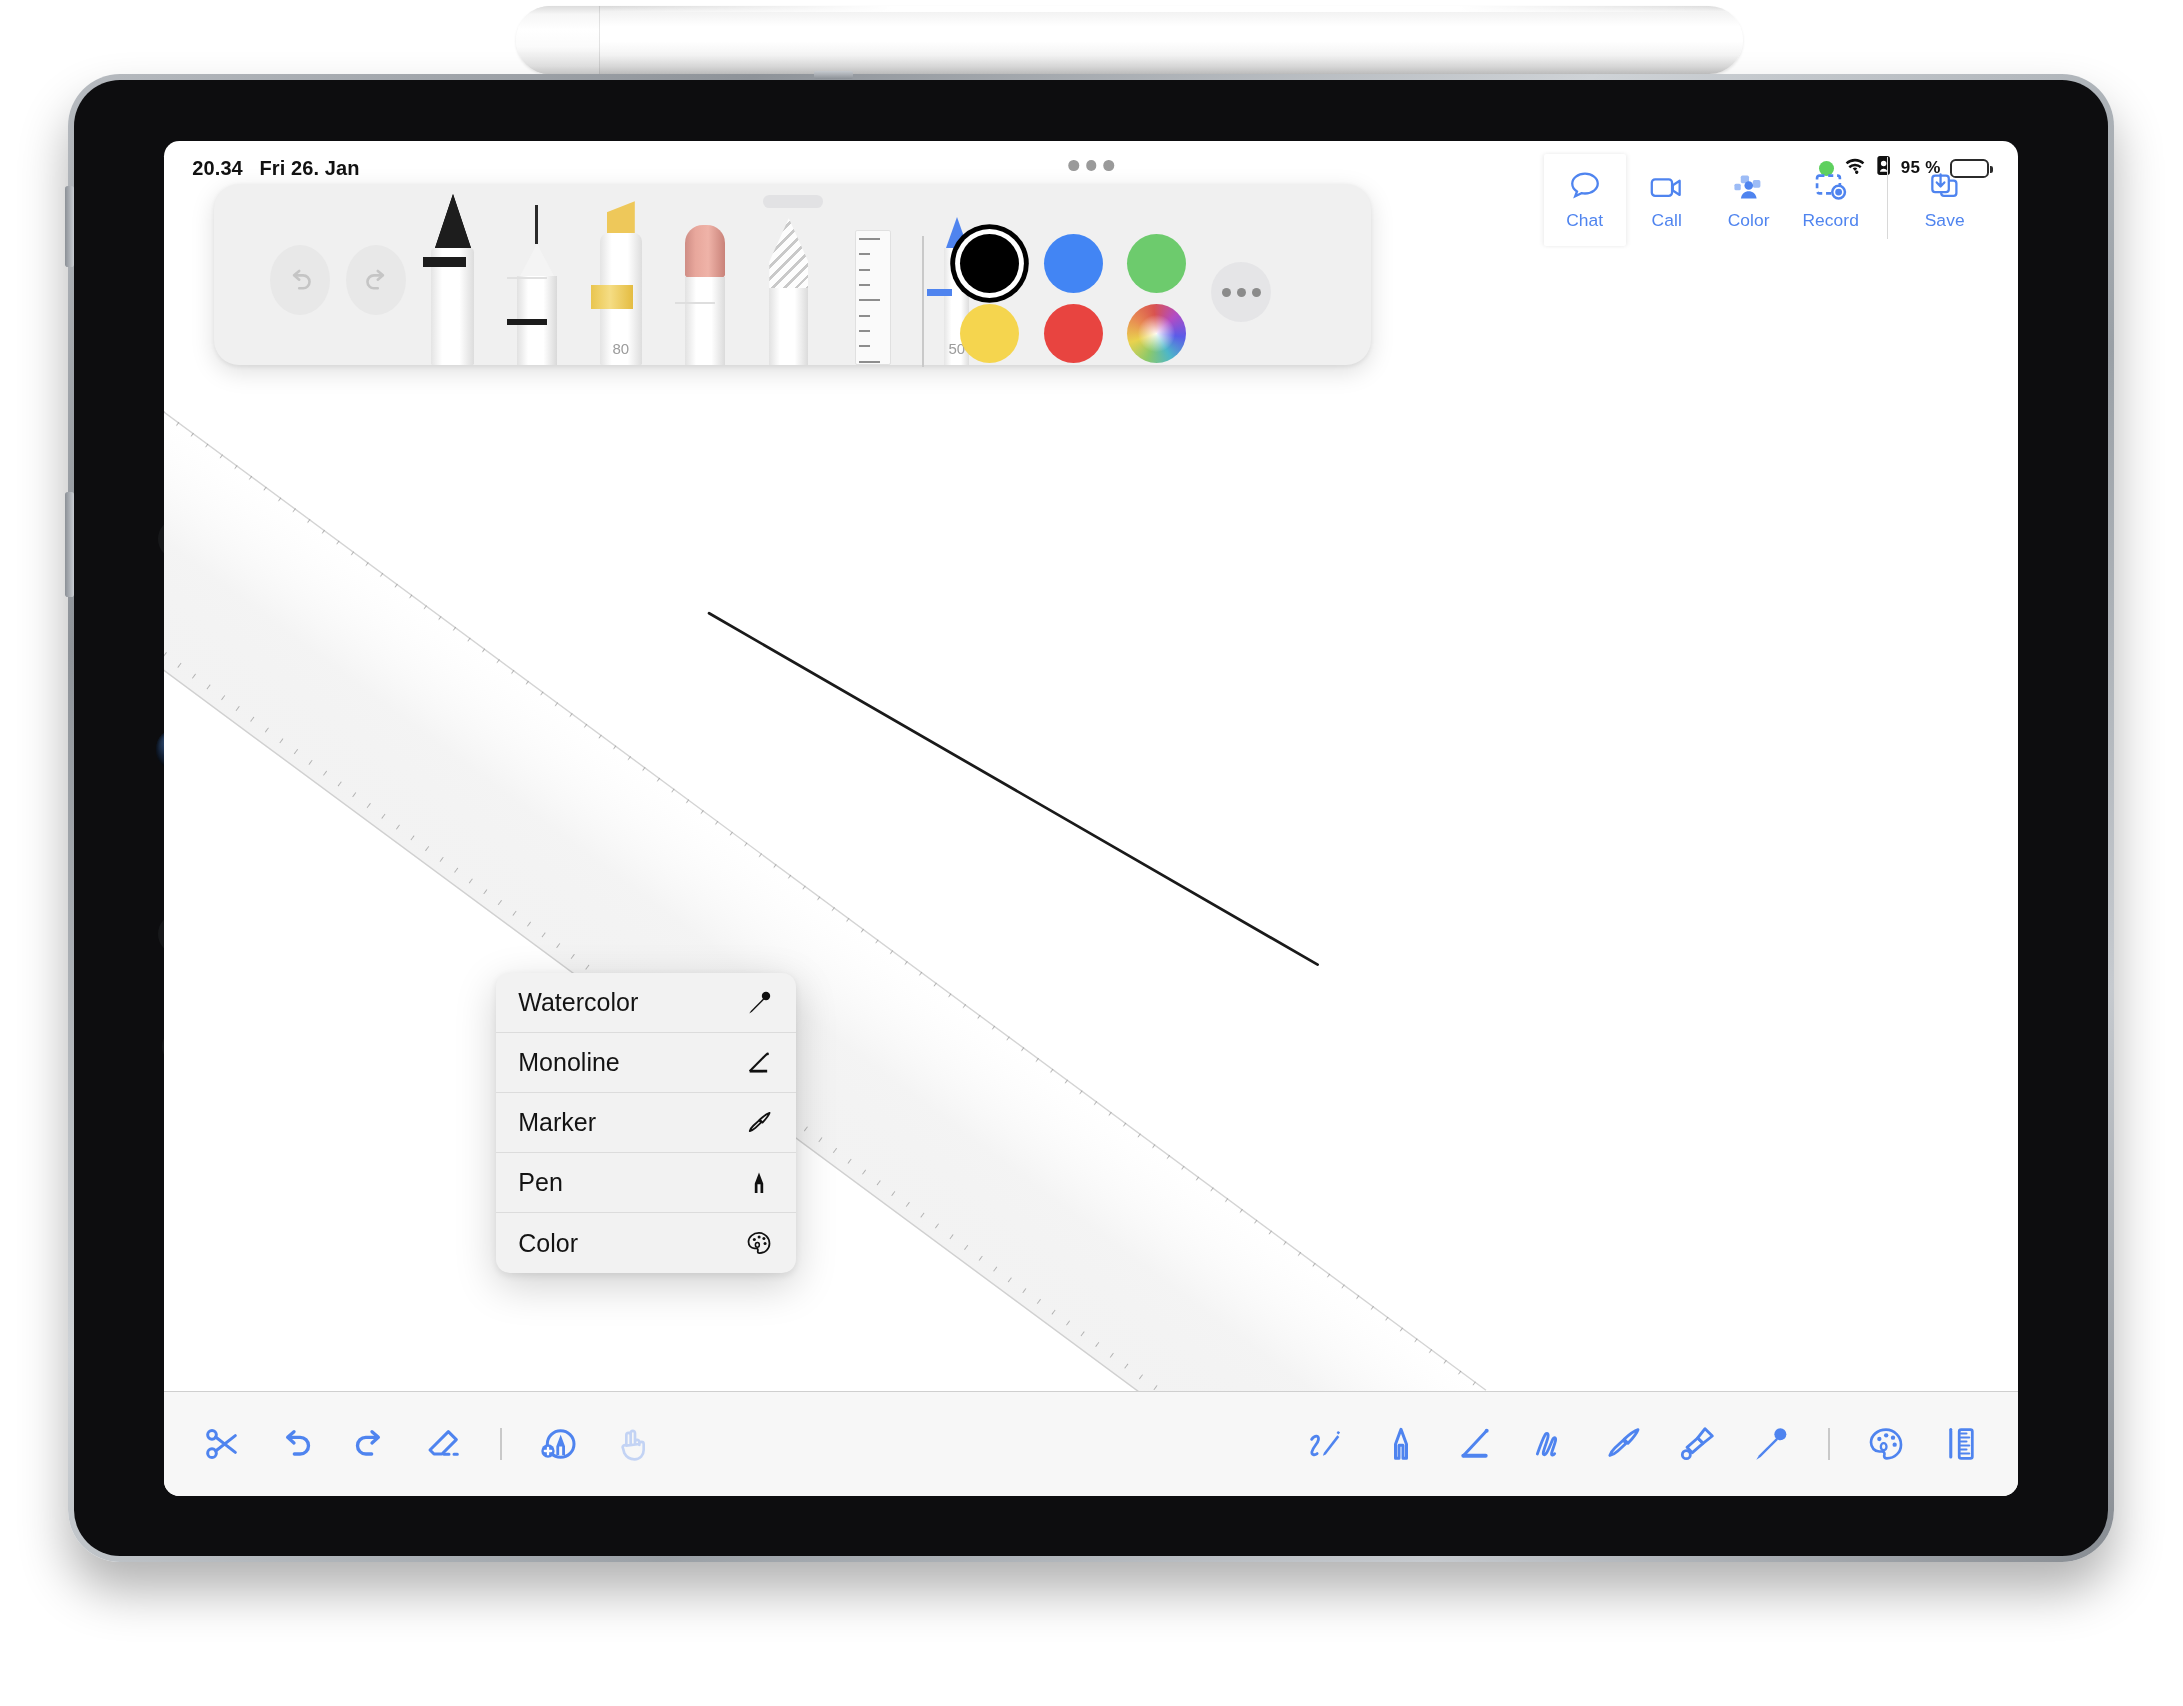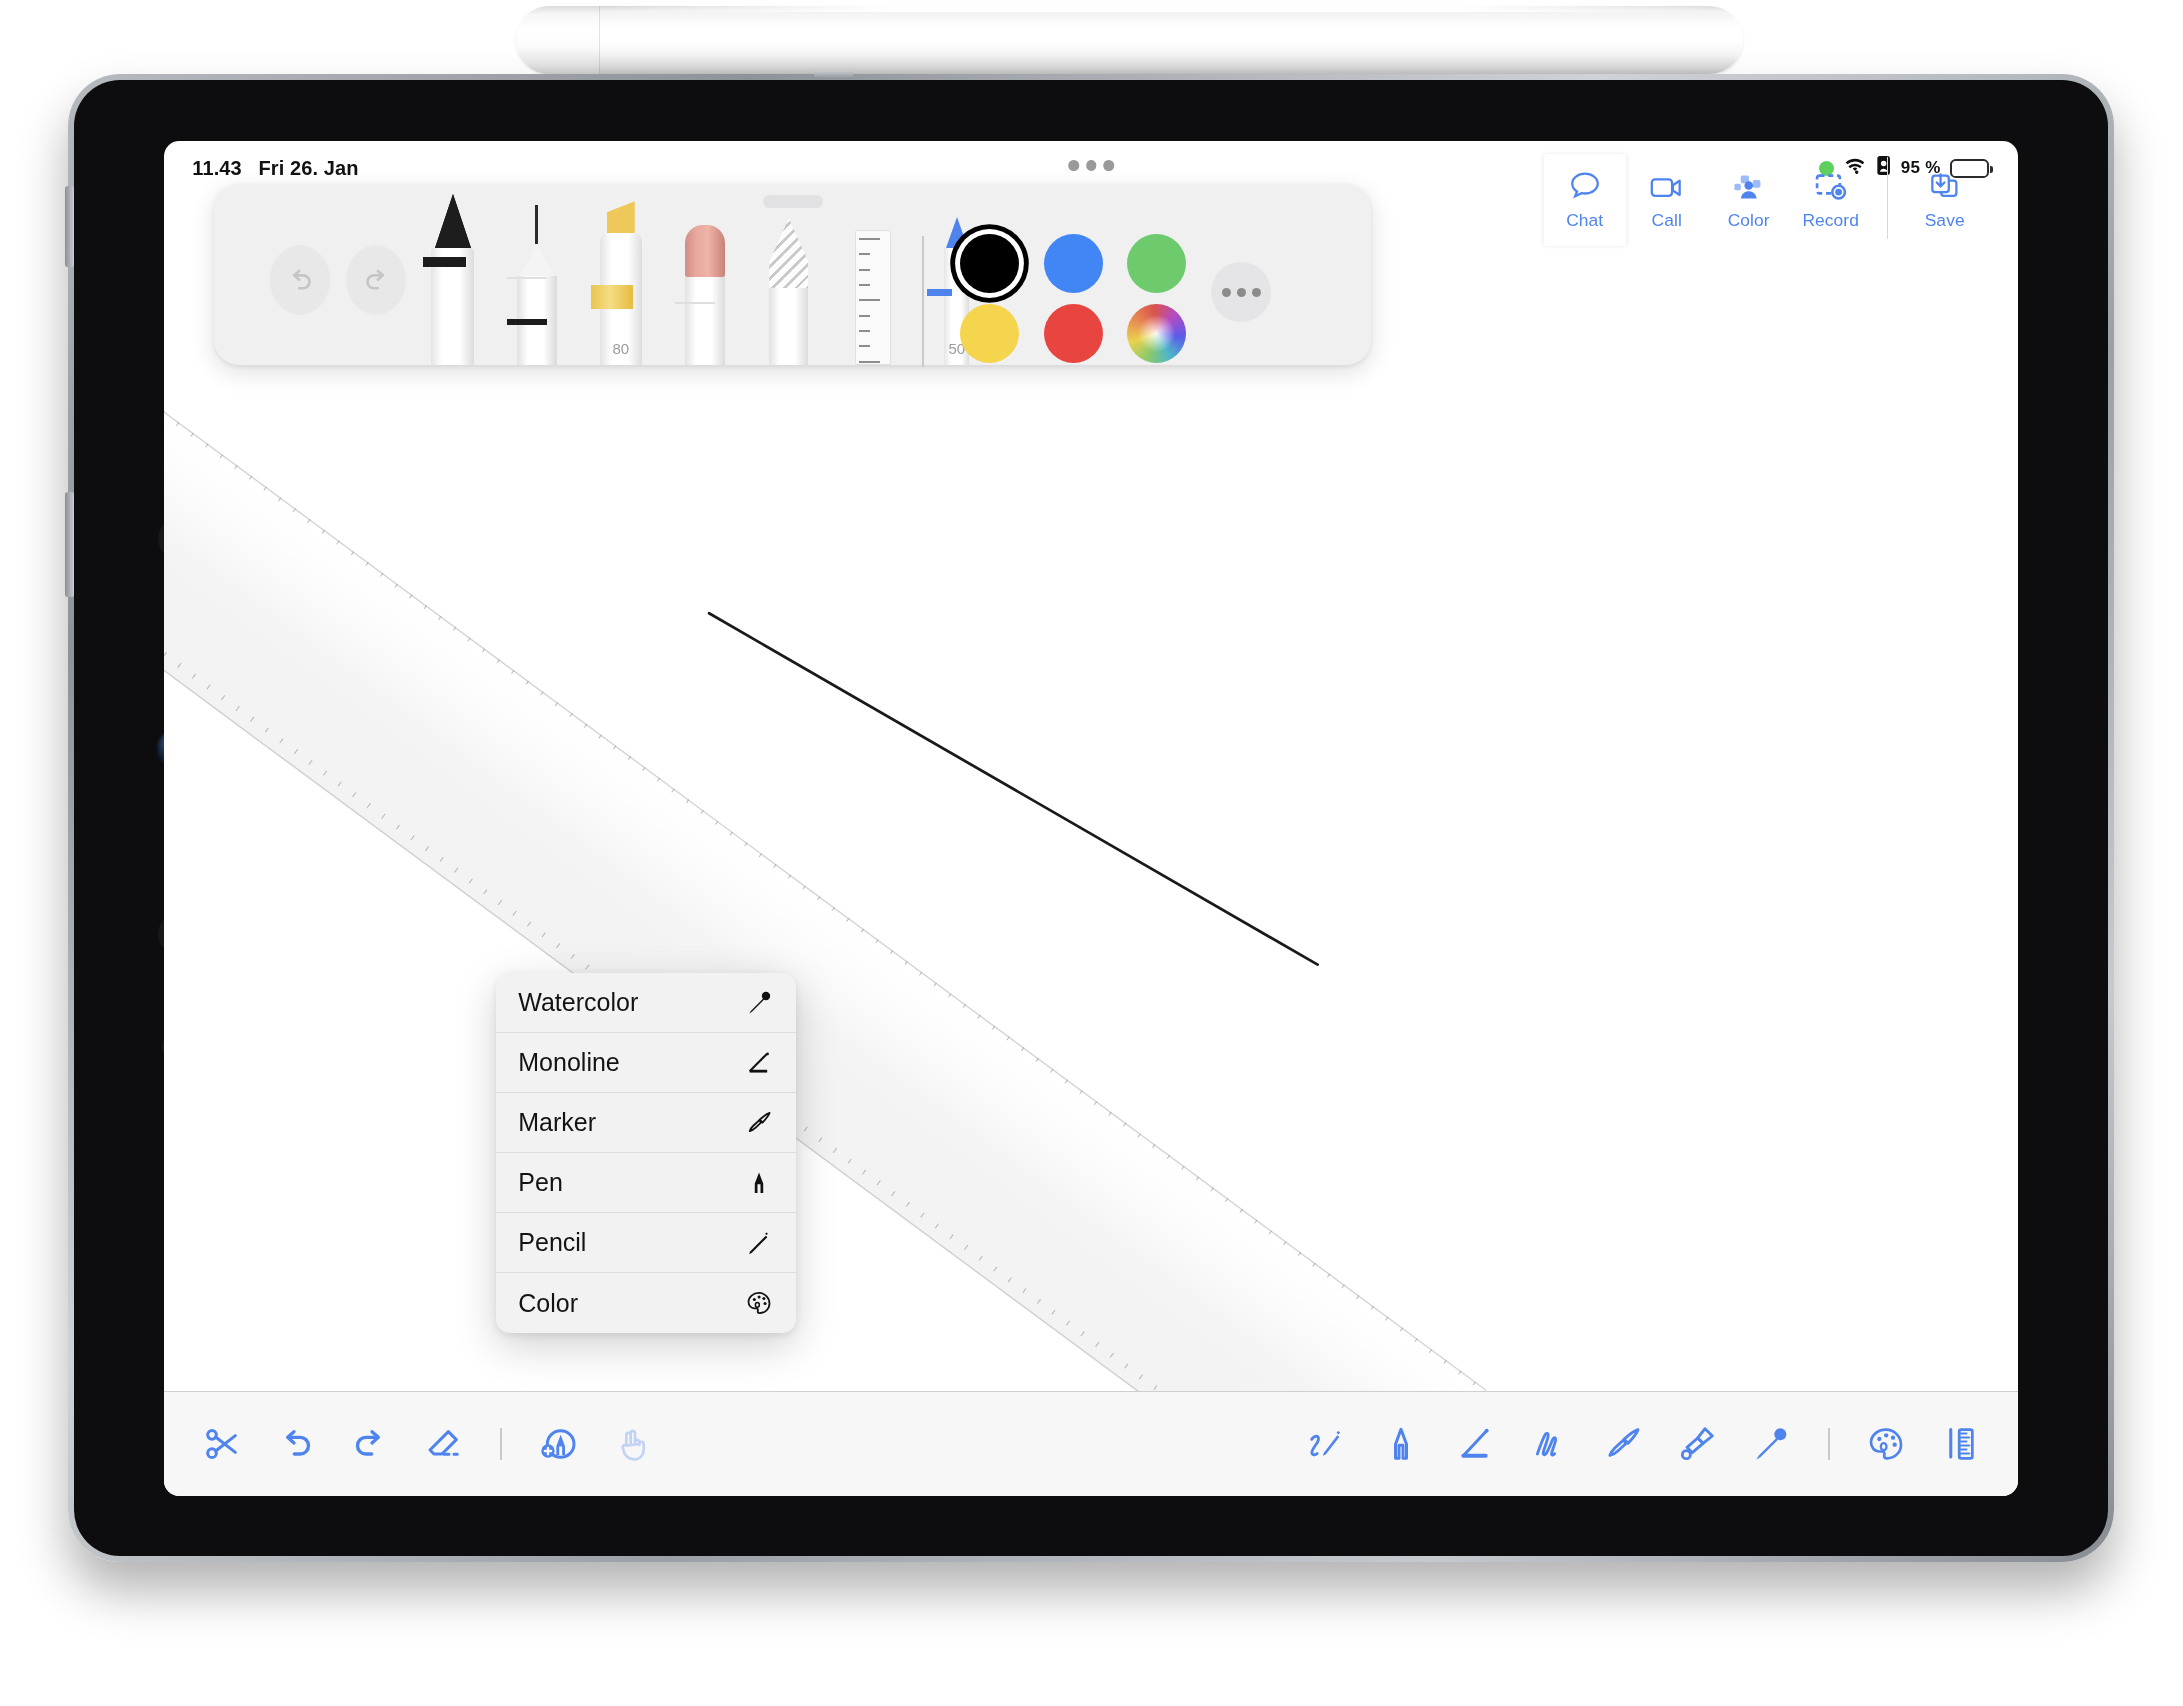--- a/index.html
+++ b/index.html
@@ -236,21 +236,21 @@
       <div class="sensor s1"></div>
       <div class="sensor s2"></div>
       <div class="sensor cam"></div>
       <div class="sensor s3"></div>
       <div class="sensor s4"></div>
 
       <div class="ipad-screen">
 
         <div class="statusbar">
           <div class="status-left">
-            <span>11.43</span>
+            <span>20.34</span>
             <span>Fri 26. Jan</span>
           </div>
           <div class="status-center dots3">
             <i></i>
               <i></i>
               <i></i>
           </div>
           <div class="status-right">
             <span class="green-dot"></span>
             <span>
@@ -469,29 +469,20 @@
           </div>
           <div class="menu-item">
             <span>Pen</span>
             <span class="mi-icon">
               <svg width="28" height="28" viewBox="0 0 24 24">
                   <path d="M12 3l3.6 9.4v8.2h-2.3V13H10.7v7.6H8.4v-8.2z" fill="#111"></path>
                 </svg>
             </span>
           </div>
           <div class="menu-item">
-            <span>Pencil</span>
-            <span class="mi-icon">
-              <svg width="28" height="28" viewBox="0 0 24 24">
-                  <path d="M19.6 3.8l-.9 1.4-1.4-.9.9-1.4z" fill="#111"></path>
-                  <path d="M17.8 5.7L4.4 19.3l-.9 2.2 2.2-.9L19.2 7z" fill="#111"></path>
-                </svg>
-            </span>
-          </div>
-          <div class="menu-item">
             <span>Color</span>
             <span class="mi-icon">
               <svg width="28" height="28" viewBox="0 0 24 24">
                   <path d="M12 3.4c-5 0-9 3.4-9 7.6 0 3.3 2.3 5.5 5 5.5h1.6c.9 0 1.5.7 1.5 1.5 0 .4-.2.8-.2 1.2 0 .9.7 1.4 1.6 1.4 4.7 0 8.5-3.6 8.5-8.2 0-4.8-4-9-9-9z" fill="none" stroke="#111" stroke-width="1.5"></path>
                   <circle cx="8" cy="9" r="1.3" fill="#111"></circle>
                   <circle cx="12.1" cy="6.8" r="1.3" fill="#111"></circle>
                   <circle cx="16.2" cy="8.2" r="1.3" fill="#111"></circle>
                   <circle cx="17.2" cy="12.4" r="1.3" fill="#111"></circle>
                   <ellipse cx="10.6" cy="13.6" rx="1.7" ry="2.1" fill="none" stroke="#111" stroke-width="1.3"></ellipse>
                 </svg>

